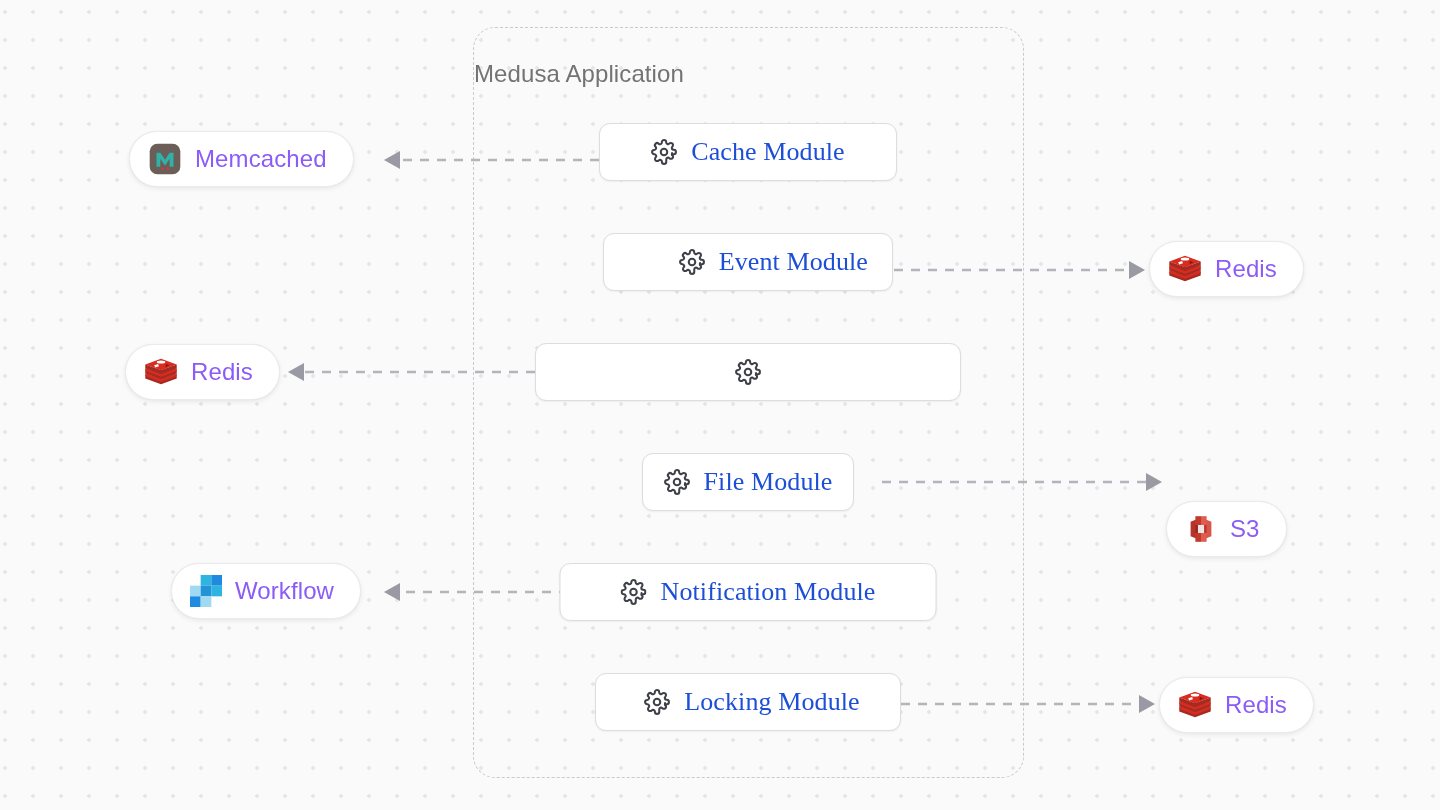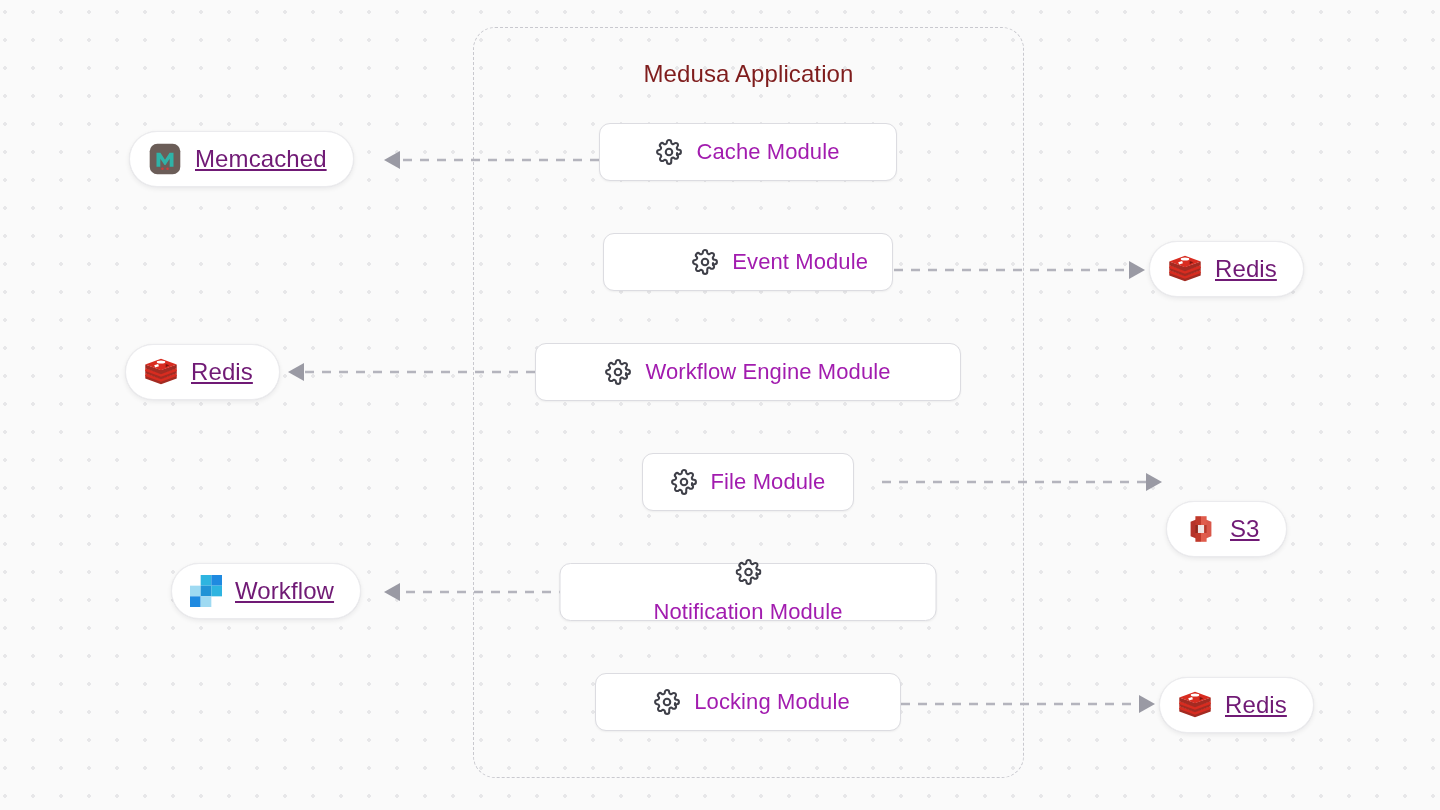--- a/index.html
+++ b/index.html
@@ -33,69 +33,69 @@
     border: 1.6px dashed #c9c9cf;
     border-radius: 22px;
     box-sizing: border-box;
     background: transparent;
   }
   .app-title {
     position: absolute;
     left: 0;
     top: 32px;
     width: 100%;
-    text-align: center;
+    text-align: left;
     font-size: 24px;
-    color: #7f1d1d;
+    color: #737373;
     letter-spacing: 0.1px;
   }
 
   
   .module {
     position: absolute;
     height: 58px;
     box-sizing: border-box;
     background: #ffffff;
     border: 1.3px solid #dcdce1;
     border-radius: 11px;
     display: flex;
     align-items: center;
     justify-content: center;
     gap: 14px;
     padding: 0 24px;
     box-shadow: 0 1px 2px rgba(16, 17, 26, 0.05);
     transform: translateX(-50%);
   }
   .module-label {
-    font-size: 22px;
-    color: #a21caf;
+    font-size: 26px;
+    color: #1d4ed8;
     white-space: nowrap;
     letter-spacing: 0.1px;
+    font-family: Liberation Serif, serif;
   }
 
   
   .service {
     position: absolute;
     height: 56px;
     box-sizing: border-box;
     background: #ffffff;
     border: 1px solid #ebebee;
     border-radius: 28px;
     display: flex;
     align-items: center;
     gap: 13px;
     padding: 0 26px 0 18px;
     box-shadow: 0 2px 5px rgba(16, 17, 26, 0.07), 0 0 1px rgba(16,17,26,0.08);
     white-space: nowrap;
   }
   .service-label {
     font-size: 24px;
-    color: #701a75;
+    color: #8b5cf6;
     letter-spacing: 0.1px;
-    text-decoration: underline;
   }
 
   
   .icon-gear { width: 26px; height: 26px; display: block; flex: none; }
   .logo { width: 34px; height: 34px; flex: none; display: block; }
   .logo-sm { width: 32px; height: 32px; flex: none; display: block; }
 
   
   #wires {
     position: absolute;
@@ -159,32 +159,31 @@
         </span>
         <span class="module-label">Event Module</span>
       </div>
       <div class="module" style="left: 748px; top: 343px; width: 426px;">
         <span style="display: flex;">
           <svg class="icon-gear" viewBox="0 0 24 24" fill="none" stroke="#3f4049" stroke-width="1.9" stroke-linecap="round" stroke-linejoin="round">
       <path d="M19.4 13a1.65 1.65 0 0 0 .33 1.82l.06.06a2 2 0 1 1-2.83 2.83l-.06-.06a1.65 1.65 0 0 0-1.82-.33 1.65 1.65 0 0 0-1 1.51V21a2 2 0 0 1-4 0v-.09A1.65 1.65 0 0 0 9 19.4a1.65 1.65 0 0 0-1.82.33l-.06.06a2 2 0 1 1-2.83-2.83l.06-.06a1.65 1.65 0 0 0 .33-1.82 1.65 1.65 0 0 0-1.51-1H3a2 2 0 0 1 0-4h.09A1.65 1.65 0 0 0 4.6 9a1.65 1.65 0 0 0-.33-1.82l-.06-.06a2 2 0 1 1 2.83-2.83l.06.06a1.65 1.65 0 0 0 1.82.33H9a1.65 1.65 0 0 0 1-1.51V3a2 2 0 0 1 4 0v.09a1.65 1.65 0 0 0 1 1.51 1.65 1.65 0 0 0 1.82-.33l.06-.06a2 2 0 1 1 2.83 2.83l-.06.06a1.65 1.65 0 0 0-.33 1.82V9a1.65 1.65 0 0 0 1.51 1H21a2 2 0 0 1 0 4h-.09a1.65 1.65 0 0 0-1.51 1z"></path>
       <circle cx="12" cy="12" r="3"></circle>
     </svg>
         </span>
-        <span class="module-label">Workflow Engine Module</span>
       </div>
       <div class="module" style="left: 748px; top: 453px; width: 212px;">
         <span style="display: flex;">
           <svg class="icon-gear" viewBox="0 0 24 24" fill="none" stroke="#3f4049" stroke-width="1.9" stroke-linecap="round" stroke-linejoin="round">
       <path d="M19.4 13a1.65 1.65 0 0 0 .33 1.82l.06.06a2 2 0 1 1-2.83 2.83l-.06-.06a1.65 1.65 0 0 0-1.82-.33 1.65 1.65 0 0 0-1 1.51V21a2 2 0 0 1-4 0v-.09A1.65 1.65 0 0 0 9 19.4a1.65 1.65 0 0 0-1.82.33l-.06.06a2 2 0 1 1-2.83-2.83l.06-.06a1.65 1.65 0 0 0 .33-1.82 1.65 1.65 0 0 0-1.51-1H3a2 2 0 0 1 0-4h.09A1.65 1.65 0 0 0 4.6 9a1.65 1.65 0 0 0-.33-1.82l-.06-.06a2 2 0 1 1 2.83-2.83l.06.06a1.65 1.65 0 0 0 1.82.33H9a1.65 1.65 0 0 0 1-1.51V3a2 2 0 0 1 4 0v.09a1.65 1.65 0 0 0 1 1.51 1.65 1.65 0 0 0 1.82-.33l.06-.06a2 2 0 1 1 2.83 2.83l-.06.06a1.65 1.65 0 0 0-.33 1.82V9a1.65 1.65 0 0 0 1.51 1H21a2 2 0 0 1 0 4h-.09a1.65 1.65 0 0 0-1.51 1z"></path>
       <circle cx="12" cy="12" r="3"></circle>
     </svg>
         </span>
         <span class="module-label">File Module</span>
       </div>
-      <div class="module" style="left: 748px; top: 563px; width: 377px; flex-direction: column;">
+      <div class="module" style="left: 748px; top: 563px; width: 377px;">
         <span style="display: flex;">
           <svg class="icon-gear" viewBox="0 0 24 24" fill="none" stroke="#3f4049" stroke-width="1.9" stroke-linecap="round" stroke-linejoin="round">
       <path d="M19.4 13a1.65 1.65 0 0 0 .33 1.82l.06.06a2 2 0 1 1-2.83 2.83l-.06-.06a1.65 1.65 0 0 0-1.82-.33 1.65 1.65 0 0 0-1 1.51V21a2 2 0 0 1-4 0v-.09A1.65 1.65 0 0 0 9 19.4a1.65 1.65 0 0 0-1.82.33l-.06.06a2 2 0 1 1-2.83-2.83l.06-.06a1.65 1.65 0 0 0 .33-1.82 1.65 1.65 0 0 0-1.51-1H3a2 2 0 0 1 0-4h.09A1.65 1.65 0 0 0 4.6 9a1.65 1.65 0 0 0-.33-1.82l-.06-.06a2 2 0 1 1 2.83-2.83l.06.06a1.65 1.65 0 0 0 1.82.33H9a1.65 1.65 0 0 0 1-1.51V3a2 2 0 0 1 4 0v.09a1.65 1.65 0 0 0 1 1.51 1.65 1.65 0 0 0 1.82-.33l.06-.06a2 2 0 1 1 2.83 2.83l-.06.06a1.65 1.65 0 0 0-.33 1.82V9a1.65 1.65 0 0 0 1.51 1H21a2 2 0 0 1 0 4h-.09a1.65 1.65 0 0 0-1.51 1z"></path>
       <circle cx="12" cy="12" r="3"></circle>
     </svg>
         </span>
         <span class="module-label">Notification Module</span>
       </div>
       <div class="module" style="left: 748px; top: 673px; width: 306px; padding-left: 32px;">
         <span style="display: flex;">

